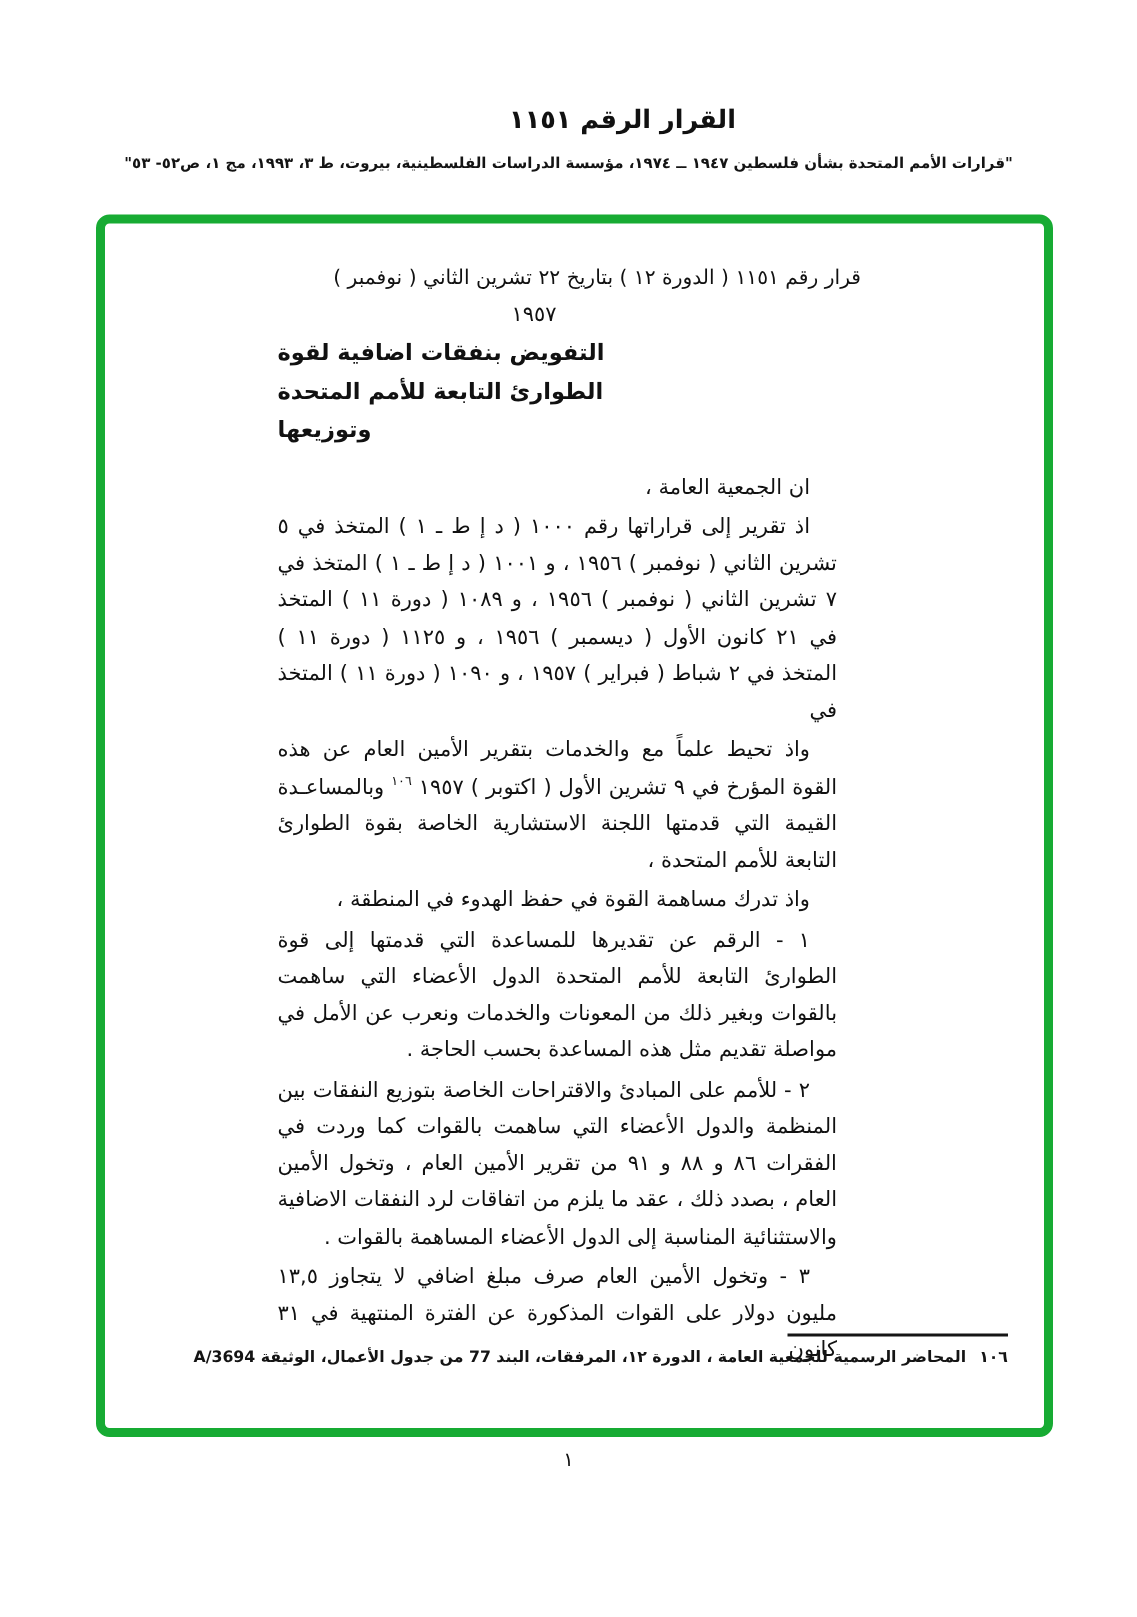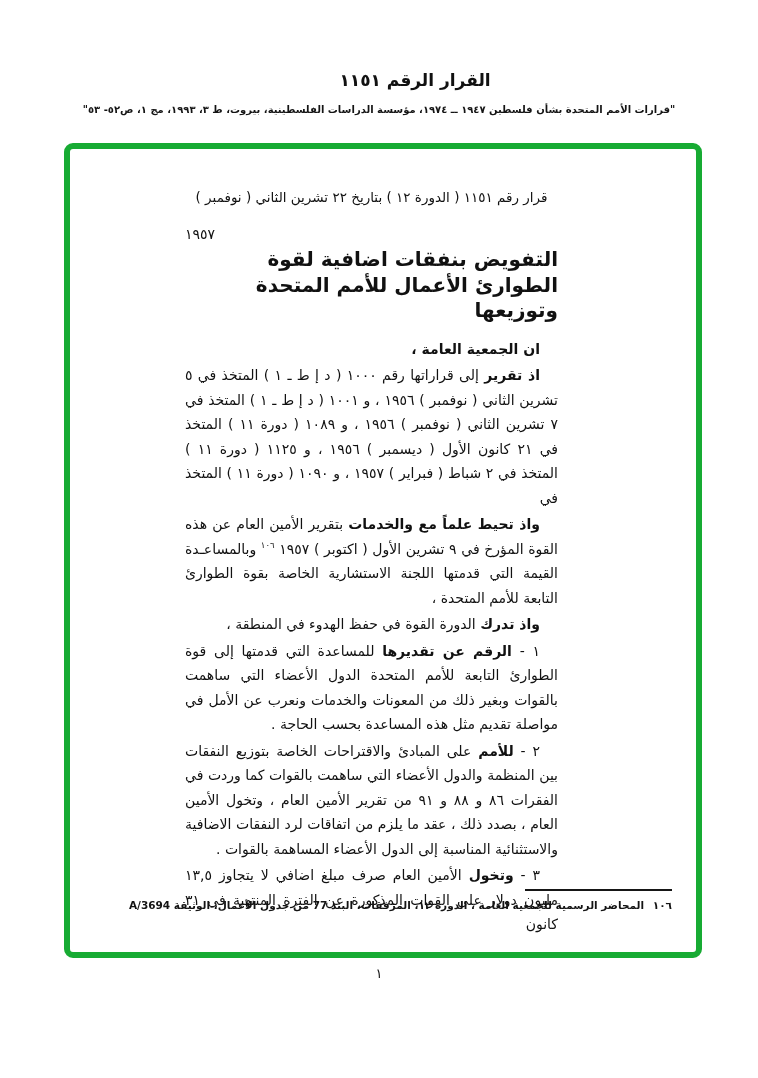--- a/index.html
+++ b/index.html
@@ -36,48 +36,48 @@
     background: transparent;
   }
   .box-inner {
     position: relative;
     width: 100%; height: 100%;
     padding: 24px 138px 0 115px;
     direction: rtl;
     overflow: hidden;
   }
   .h-line1 {
-    text-align: center;
+    text-align: right;
     font-size: 13.5px;
     line-height: 25px;
     white-space: nowrap;
-    margin: 12px -16px;
+    margin: 0 -16px;
   }
   .h-line2 {
     width: 186px;
     margin-right: auto; margin-left: 0;
-    text-align: left;
+    text-align: right;
     font-size: 14px;
     line-height: 25px;
   }
   .subject {
-    text-align: right;
+    text-align: left;
     font-weight: bold;
-    font-size: 20px;
+    font-size: 15px;
     line-height: 25.5px;
     margin-bottom: 13px;
   }
   .paragraphs { font-size: 14px; line-height: 24.5px; }
   .para {
     margin: 2px 0;
     text-align: justify;
     text-indent: 18px;
   }
   .para.no-indent { text-indent: 0; }
-  .para .lead { font-weight: bold; }
+  .para .lead { font-weight: normal; }
   .para sup {
     font-size: 8.5px;
     line-height: 0;
     vertical-align: 6px;
   }
   .footnote-rule {
     position: absolute;
     right: 24px; top: 740px;
     width: 147px; height: 0;
     border-top: 2px solid #161616;
@@ -111,29 +111,29 @@
 
   <div class="highlight-box">
     <div class="box-inner">
 
       <div class="h-line1">قرار رقم ١١٥١ ( الدورة ١٢ ) بتاريخ ٢٢ تشرين الثاني ( نوفمبر )</div>
 
       <div class="h-line2">١٩٥٧</div>
 
       <div class="subject">
         <div>التفويض بنفقات اضافية لقوة</div>
-        <div>الطوارئ الأعمال للأمم المتحدة</div>
+        <div>الطوارئ التابعة للأمم المتحدة</div>
         <div>وتوزيعها</div>
       </div>
 
       <div class="paragraphs">
           <p class="para"><span class="lead">ان الجمعية العامة ،</span></p>
           <p class="para"><span class="lead">اذ تقرير</span><span> إلى قراراتها رقم ١٠٠٠ ( د إ ط ـ ١ ) المتخذ في ٥ تشرين الثاني ( نوفمبر ) ١٩٥٦ ، و ١٠٠١ ( د إ ط ـ ١ ) المتخذ في ٧ تشرين الثاني ( نوفمبر ) ١٩٥٦ ، و ١٠٨٩ ( دورة ١١ ) المتخذ في ٢١ كانون الأول ( ديسمبر ) ١٩٥٦ ، و ١١٢٥ ( دورة ١١ ) المتخذ في ٢ شباط ( فبراير ) ١٩٥٧ ، و ١٠٩٠ ( دورة ١١ ) المتخذ في</span></p>
           <p class="para"><span class="lead">واذ تحيط علماً مع والخدمات</span><span> بتقرير الأمين العام عن هذه القوة المؤرخ في ٩ تشرين الأول ( اكتوبر ) ١٩٥٧ </span><sup>١٠٦</sup><span> وبالمساعـدة القيمة التي قدمتها اللجنة الاستشارية الخاصة بقوة الطوارئ التابعة للأمم المتحدة ،</span></p>
-          <p class="para"><span class="lead">واذ تدرك</span><span> الدورة القوة في حفظ الهدوء في المنطقة ،</span></p>
+          <p class="para"><span class="lead">واذ تدرك</span><span> مساهمة القوة في حفظ الهدوء في المنطقة ،</span></p>
           <p class="para"><span>١ - </span><span class="lead">الرقم عن تقديرها</span><span> للمساعدة التي قدمتها إلى قوة الطوارئ التابعة للأمم المتحدة الدول الأعضاء التي ساهمت بالقوات وبغير ذلك من المعونات والخدمات ونعرب عن الأمل في مواصلة تقديم مثل هذه المساعدة بحسب الحاجة .</span></p>
           <p class="para"><span>٢ - </span><span class="lead">للأمم</span><span> على المبادئ والاقتراحات الخاصة بتوزيع النفقات بين المنظمة والدول الأعضاء التي ساهمت بالقوات كما وردت في الفقرات ٨٦ و ٨٨ و ٩١ من تقرير الأمين العام ، وتخول الأمين العام ، بصدد ذلك ، عقد ما يلزم من اتفاقات لرد النفقات الاضافية والاستثنائية المناسبة إلى الدول الأعضاء المساهمة بالقوات .</span></p>
           <p class="para"><span>٣ - </span><span class="lead">وتخول</span><span> الأمين العام صرف مبلغ اضافي لا يتجاوز ١٣,٥ مليون دولار على القوات المذكورة عن الفترة المنتهية في ٣١ كانون</span></p>
         </div>
 
       <div class="footnote-rule"></div>
 
       <div class="footnote">
         <span class="fn-marker">١٠٦</span>
         <span>المحاضر الرسمية للجمعية العامة ، الدورة ١٢، المرفقات، البند 77 من جدول الأعمال، الوثيقة A/3694</span>

